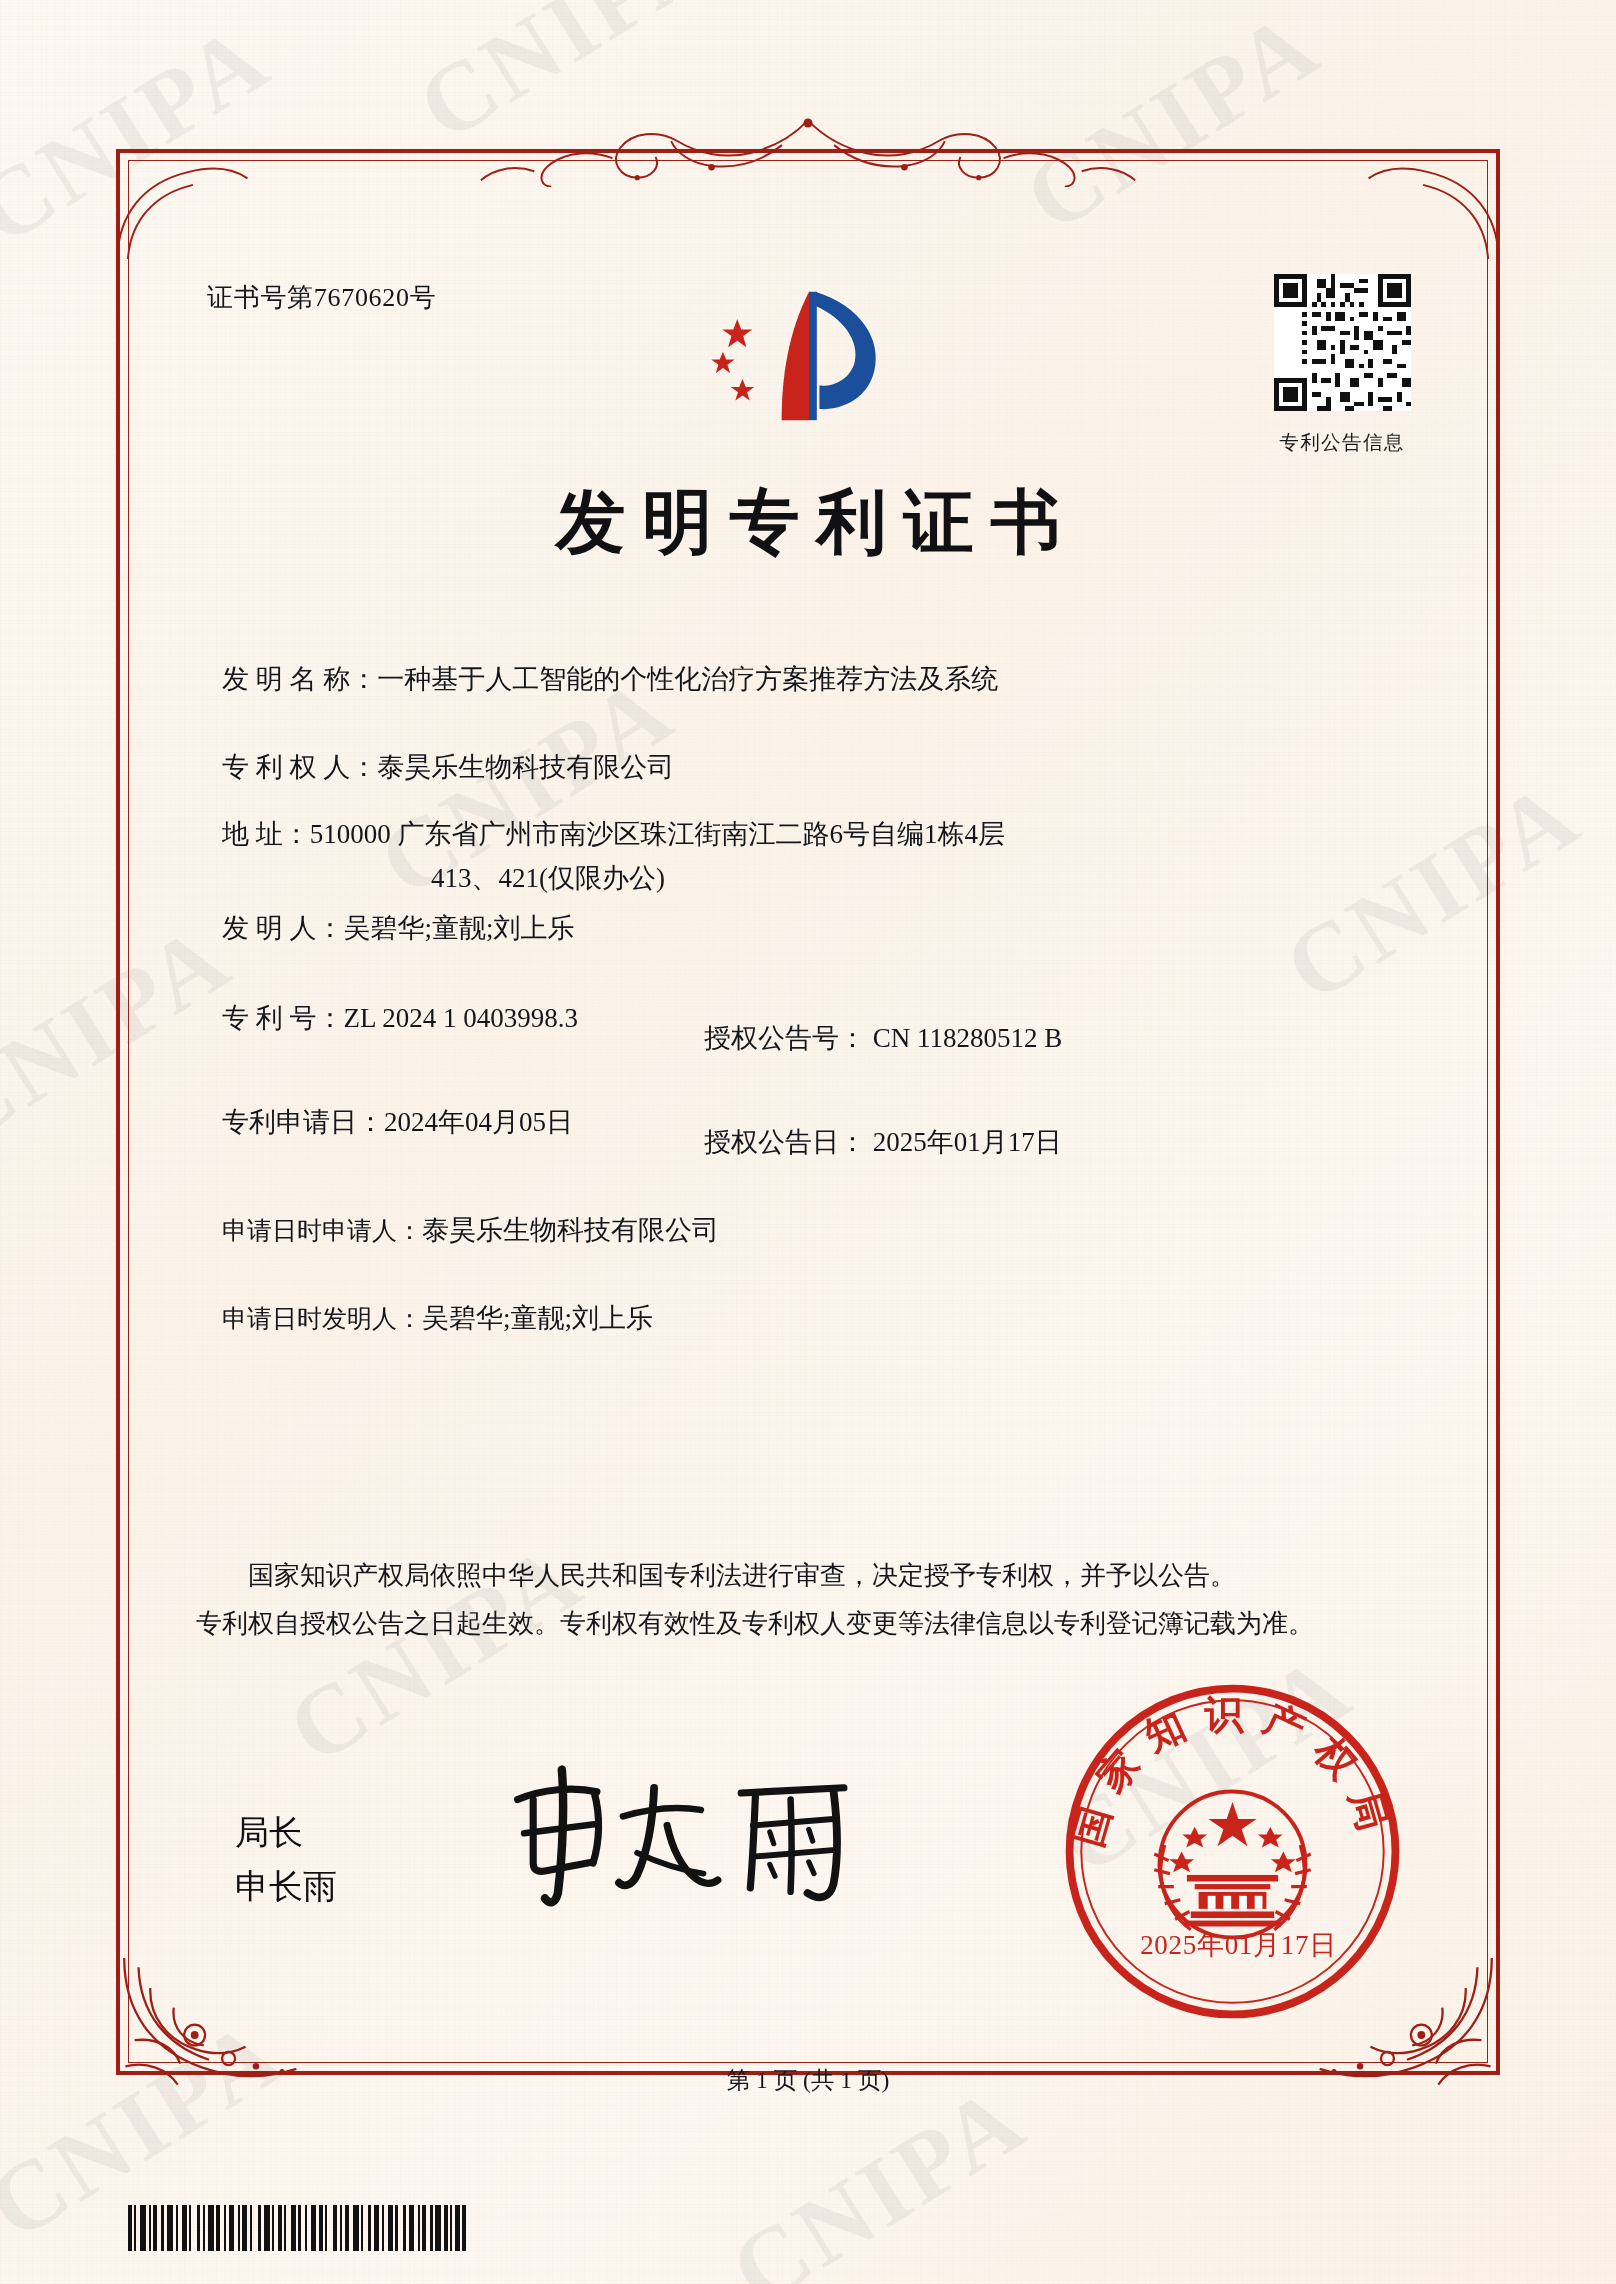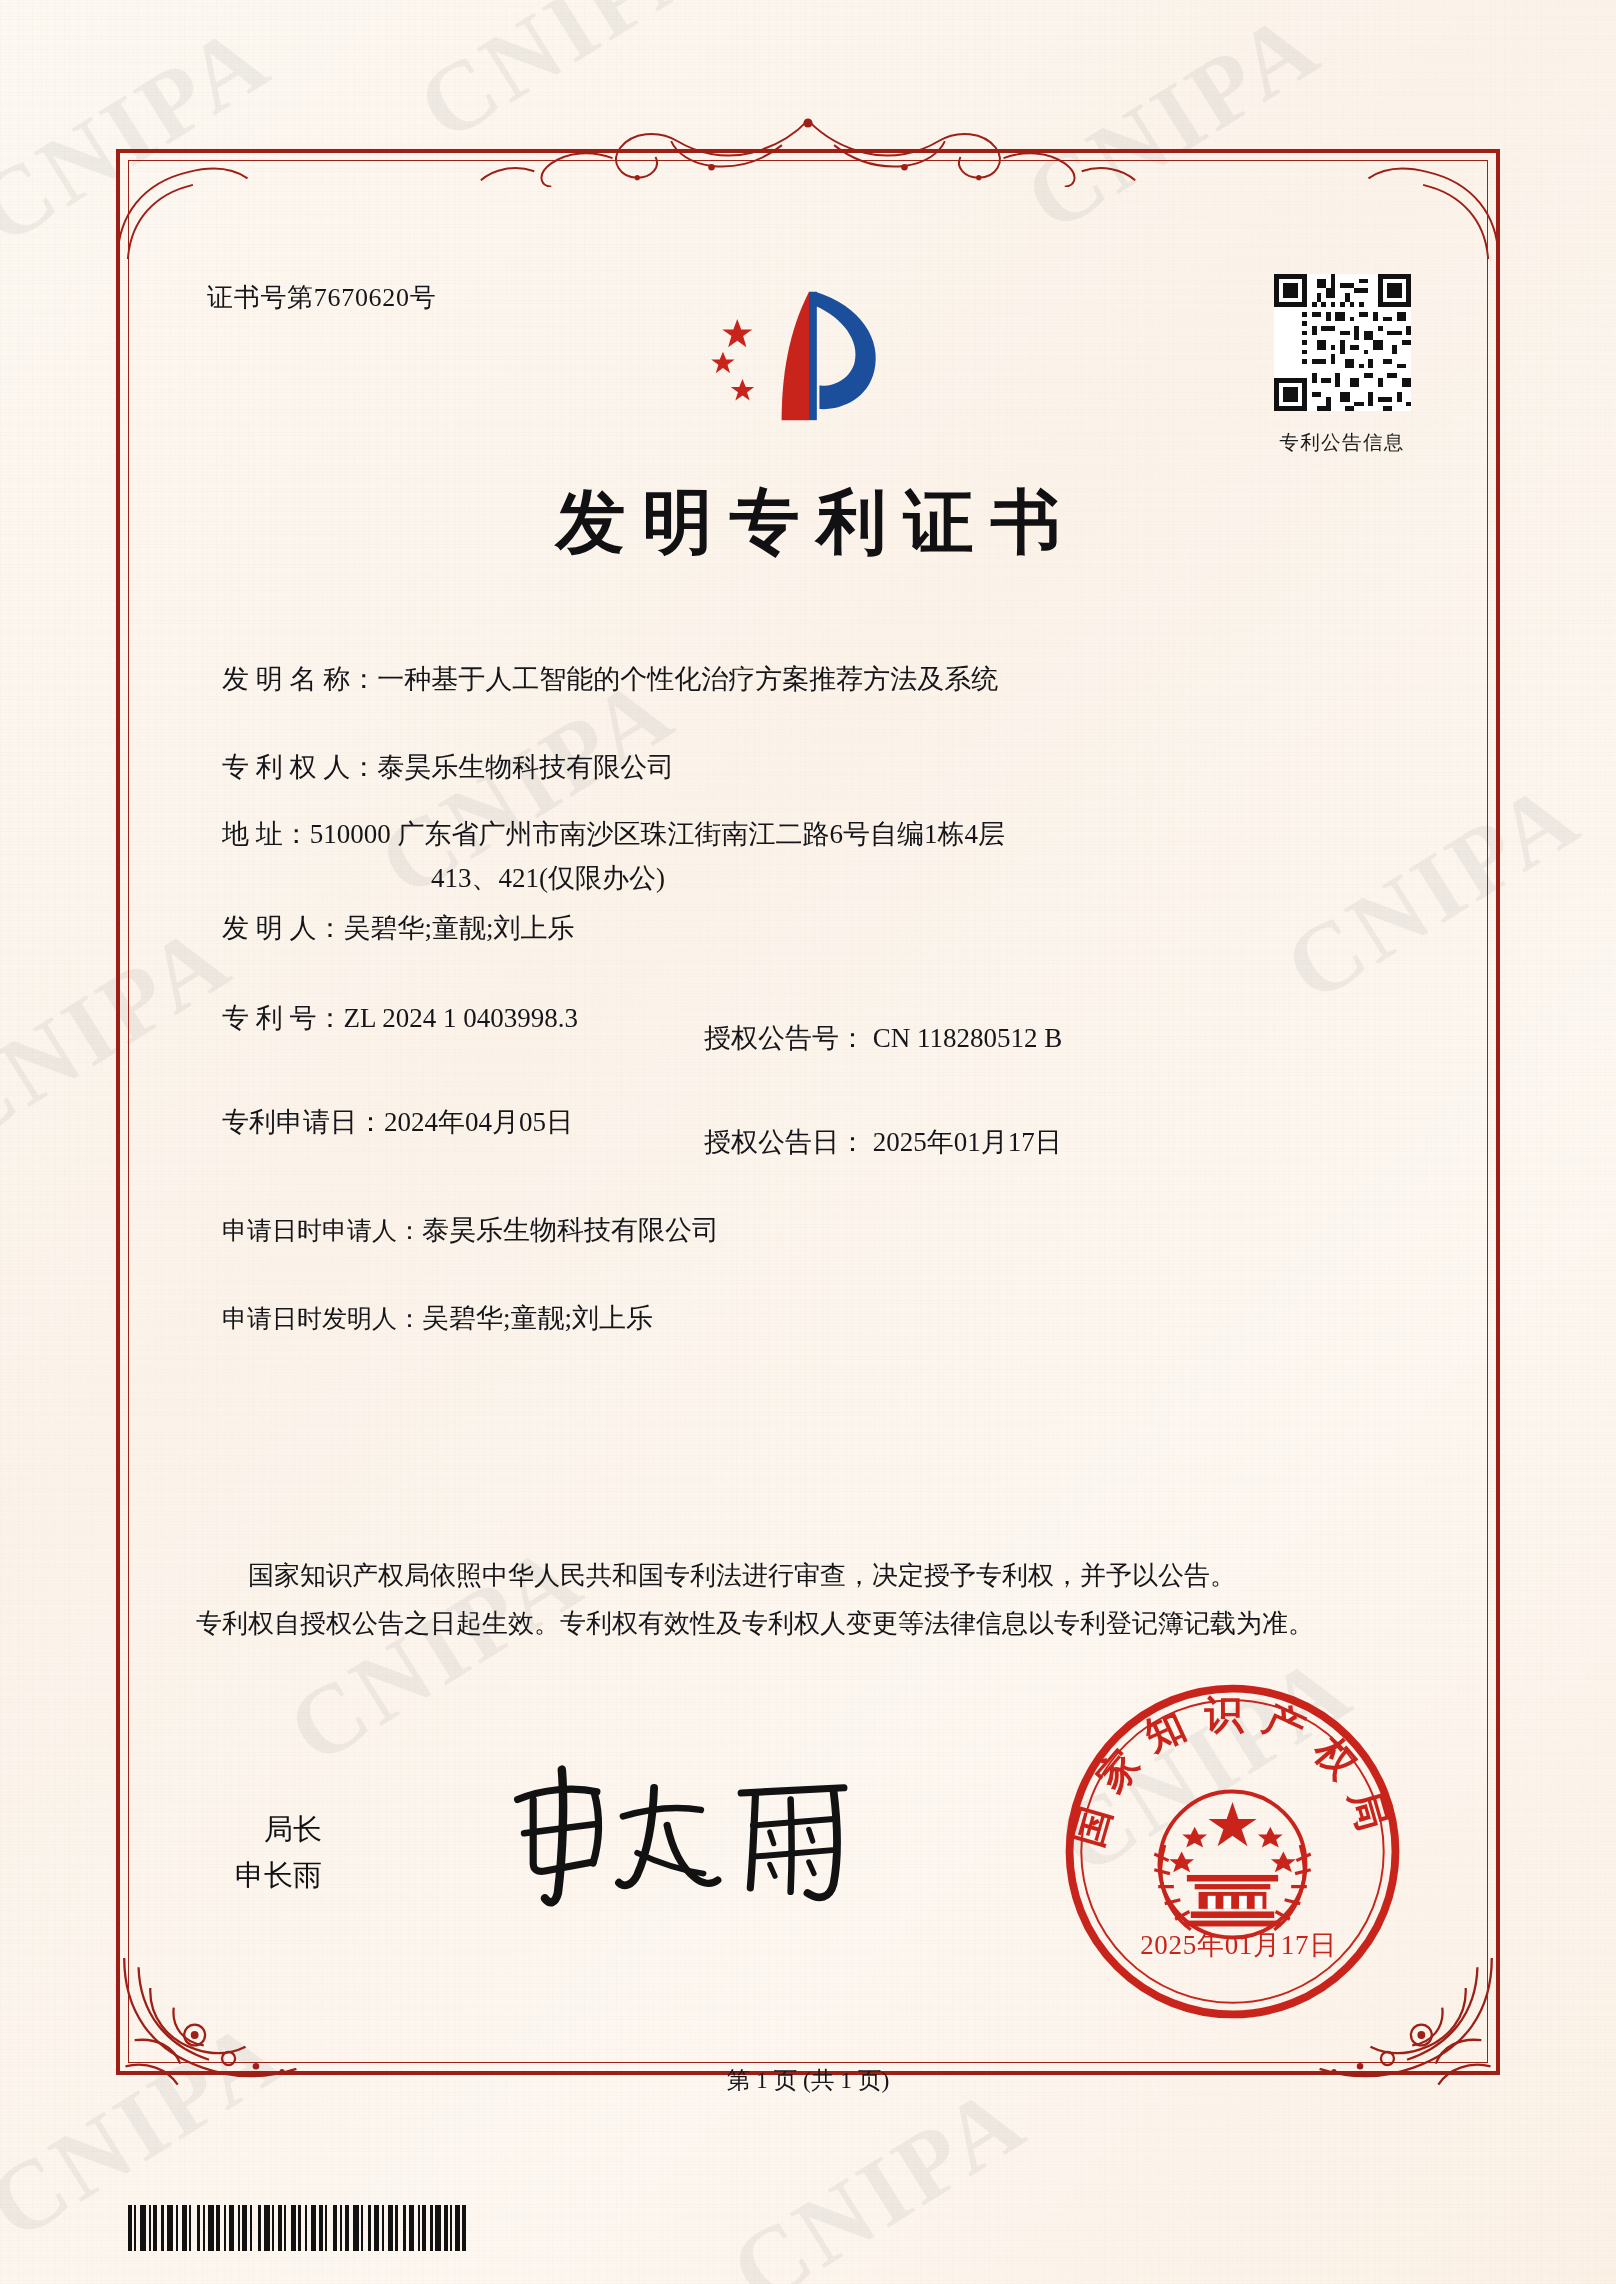--- a/index.html
+++ b/index.html
@@ -178,24 +178,23 @@
     text-align: justify;
   }
   .statement p { margin: 0; }
   .statement p.indent { text-indent: 52px; }
 
   
   .sig-label {
     position: absolute;
     left: 235px;
     top: 1806px;
-    font-size: 29px;
+    font-size: 34px;
     line-height: 1.6;
     color: #111013;
-    text-align: right;
   }
   .sig-mark {
     position: absolute;
     left: 482px;
     top: 1754px;
     width: 391px;
     height: 156px;
   }
 
   

